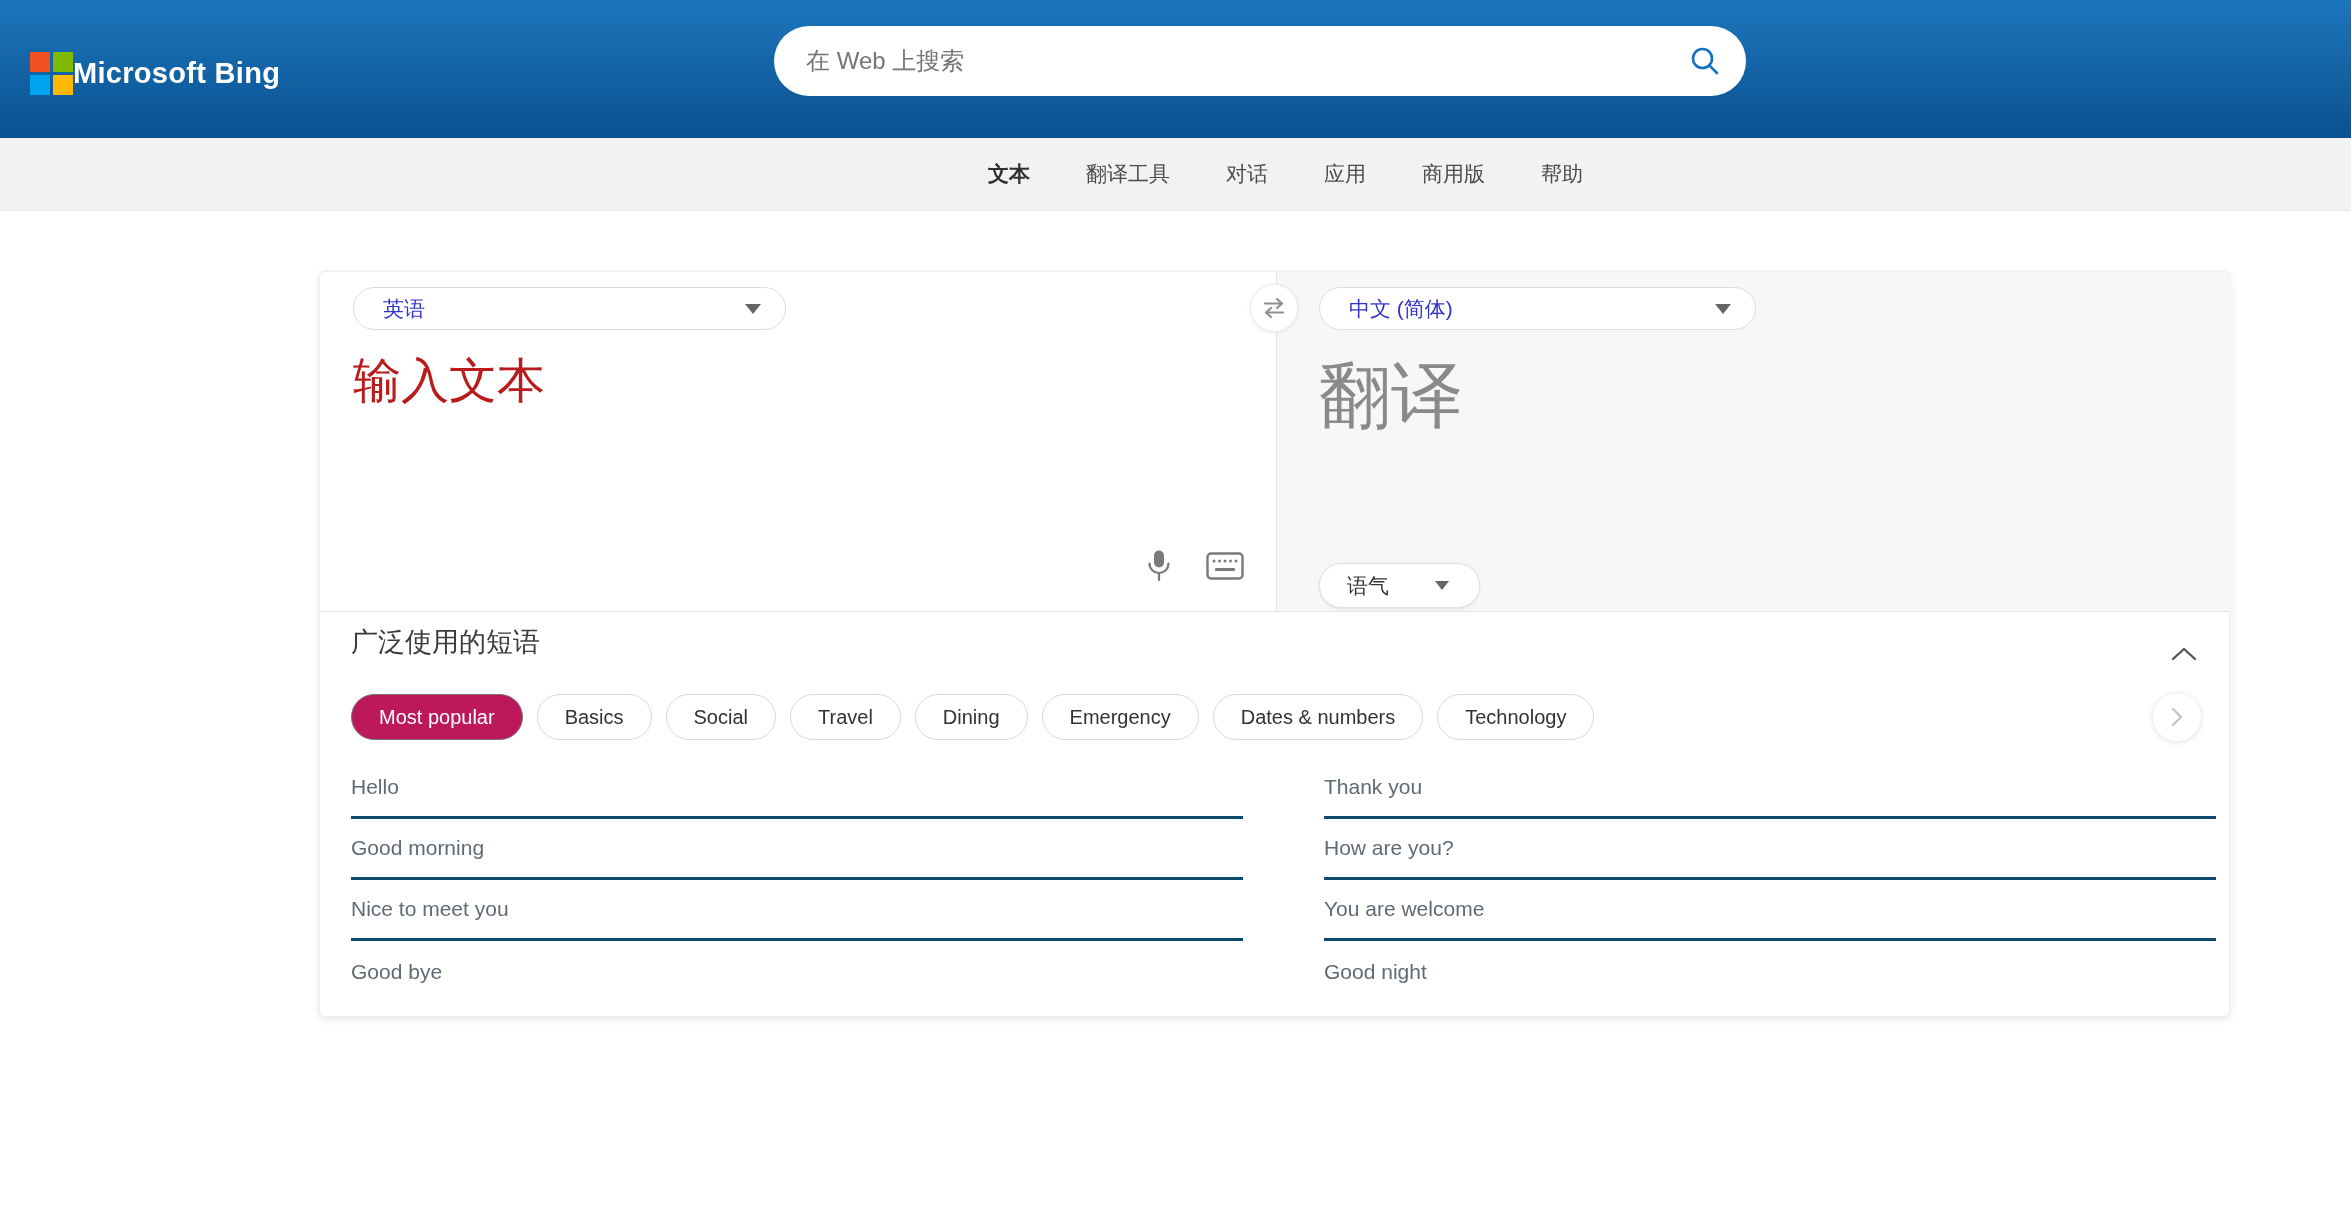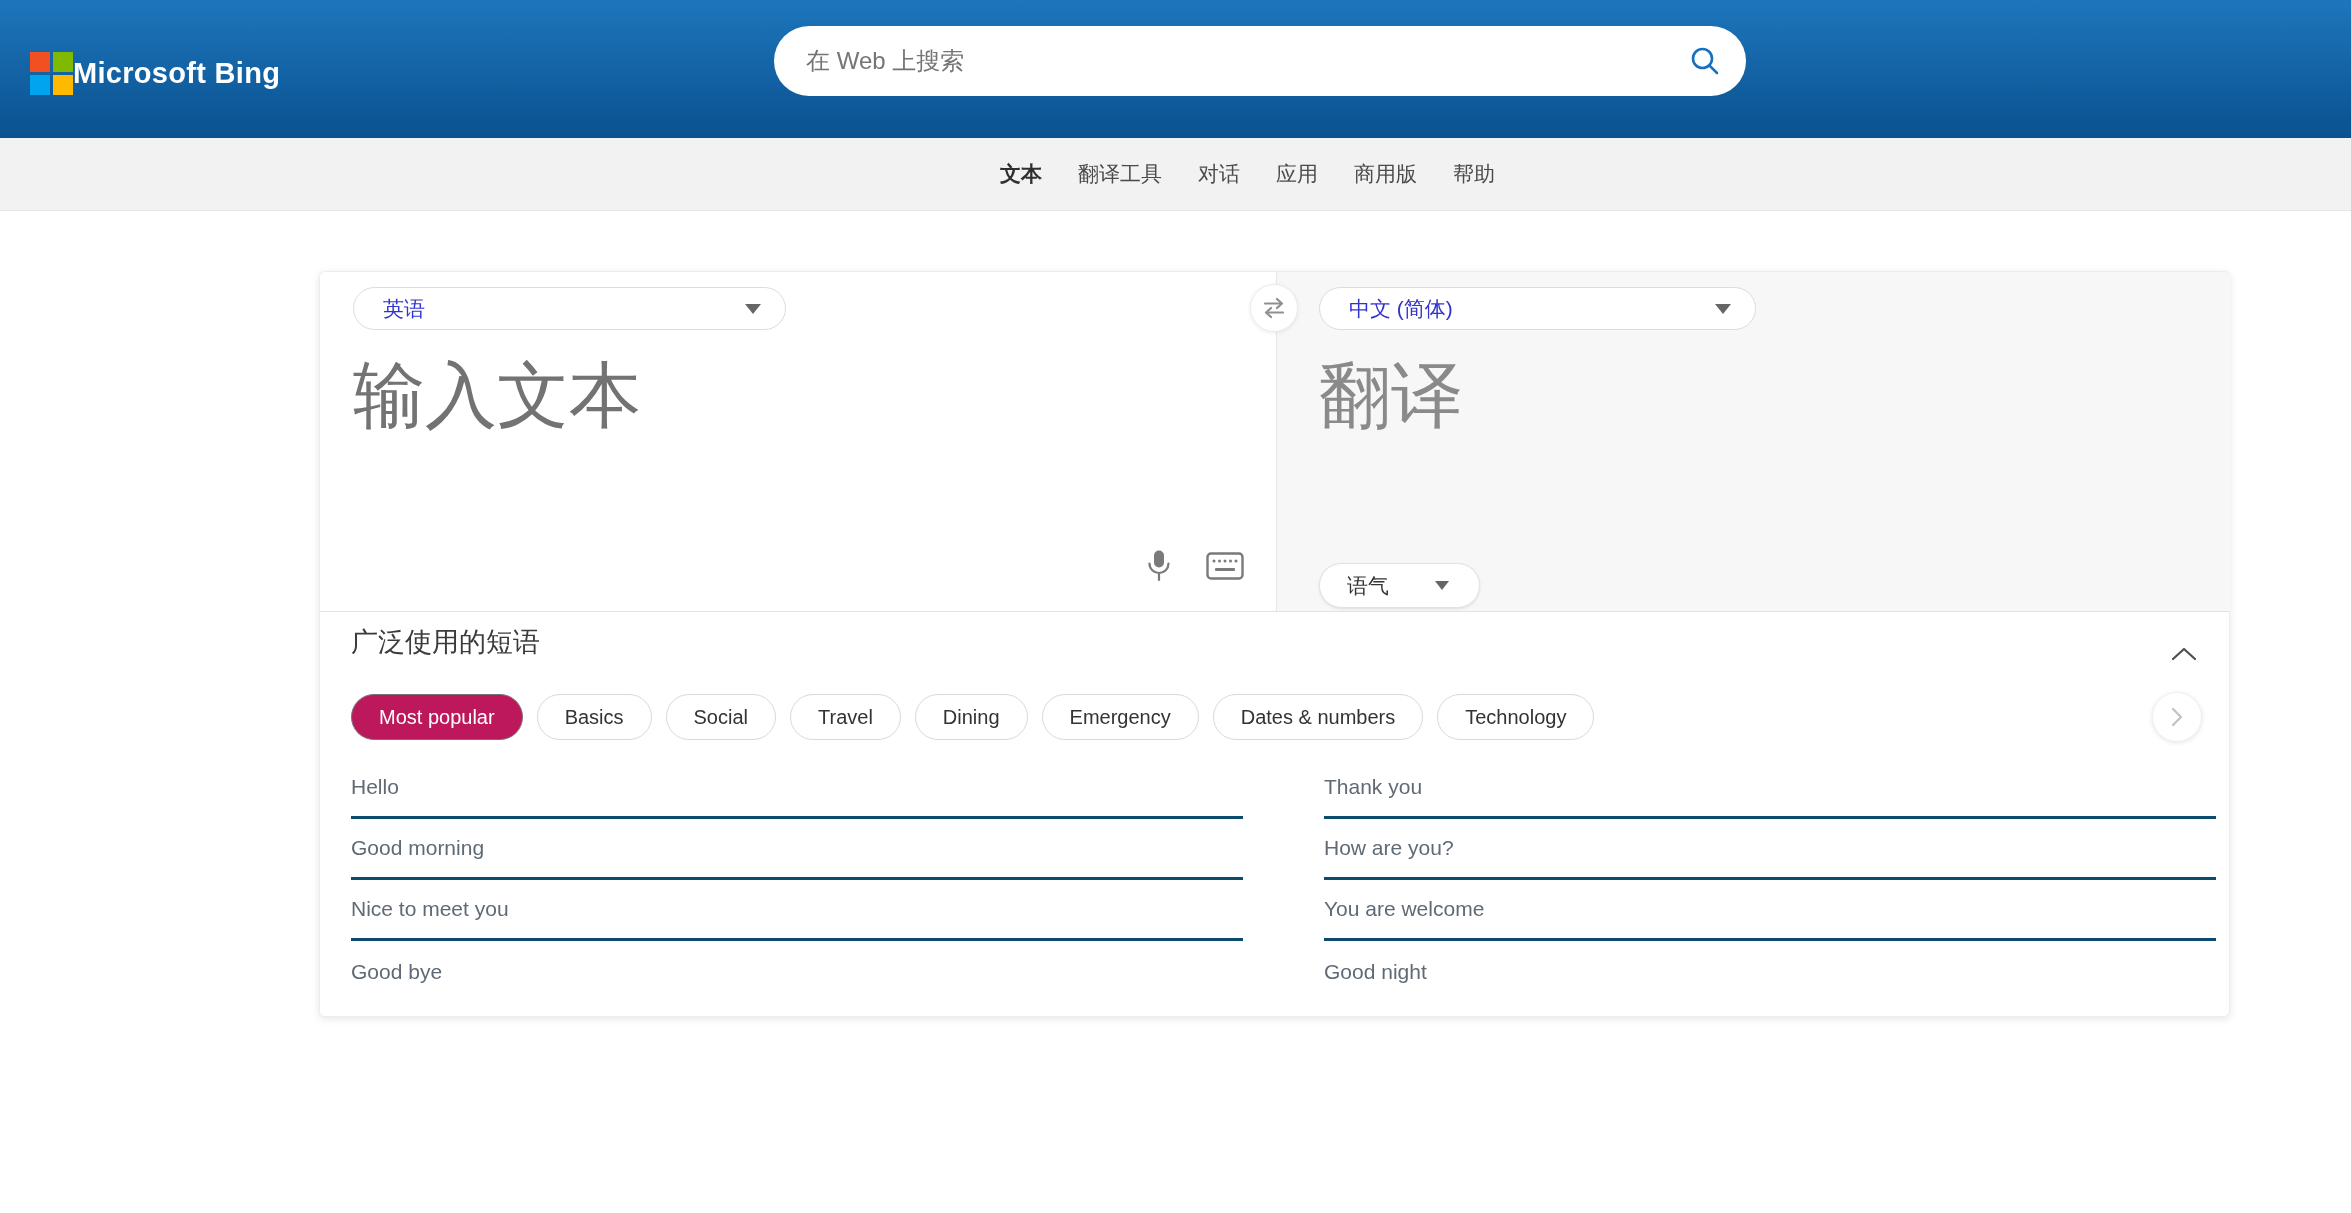--- a/index.html
+++ b/index.html
@@ -19,21 +19,21 @@
   .search-pill { position:absolute; left:774px; top:26px; width:972px; height:70px;
     background:#fff; border-radius:35px; display:flex; align-items:center; padding:0 24px 0 32px; }
   .search-input { flex:1; border:none; outline:none; background:transparent; font-size:24px; color:#333;
     font-family:inherit; }
   .search-input::placeholder { color:#757575; }
   .icon-btn { background:none; border:none; cursor:pointer; display:flex; align-items:center; justify-content:center; }
 
   
   .nav { position:absolute; left:0; top:138px; width:2351px; height:73px; background:#f2f2f2;
     border-bottom:1px solid #e7e7e7; }
-  .nav-tabs { position:absolute; left:988px; top:0; height:72px; display:flex; align-items:center; gap:36px;margin-left:12px; }
+  .nav-tabs { position:absolute; left:988px; top:0; height:72px; display:flex; align-items:center; gap:56px; }
   .nav-tab { font-size:21px; color:#4b4b4b; cursor:pointer; white-space:nowrap; }
   .nav-tab.active { font-weight:bold; color:#2f2f2f; }
 
   
   .card { position:absolute; left:319px; top:271px; width:1911px; height:746px; background:#fff;
     border:1px solid #ededed; border-radius:6px; box-shadow:0 2px 8px rgba(0,0,0,.10); }
   .target-bg { position:absolute; left:956px; top:0; width:954px; height:339px; background:#f7f7f7;
     border-left:1px solid #e6e6e6; border-top-right-radius:6px; }
   .divider-h { position:absolute; left:0; top:339px; width:1909px; height:1px; background:#e3e3e3; }
 
@@ -45,21 +45,21 @@
   .lang-label { font-size:21px; color:#3232cd; }
   .caret { width:0; height:0; border-left:8px solid transparent; border-right:8px solid transparent;
     border-top:10px solid #666; }
   .caret.small { border-left-width:7px; border-right-width:7px; border-top-width:9px; }
 
   .swap-btn { position:absolute; left:930px; top:12px; width:48px; height:48px; border-radius:50%;
     background:#fff; border:1px solid #ececec; box-shadow:0 1px 4px rgba(0,0,0,.08);
     display:flex; align-items:center; justify-content:center; cursor:pointer; z-index:2; }
 
   .source-area { position:absolute; left:0; top:60px; width:955px; height:278px; cursor:text; }
-  .placeholder-big { position:absolute; top:20px; font-size:72px; color:#737373; line-height:1.2; white-space:nowrap; }
+  .placeholder-big { position:absolute; top:20px; font-size:48px; color:#b91c1c; line-height:1.2; white-space:nowrap; }
   .source-area .placeholder-big { left:33px; }
   .target-placeholder { position:absolute; left:999px; top:80px; font-size:72px; color:#8a8a8a; line-height:1.2; }
 
   .mic-btn { position:absolute; left:817px; top:272px; width:44px; height:44px; }
   .kbd-btn { position:absolute; left:883px; top:272px; width:44px; height:44px; }
 
   .tone-pill { position:absolute; left:999px; top:275px; width:161px; height:45px; background:#fff;
     border:1px solid #e2e2e2; border-radius:23px; box-shadow:0 1px 3px rgba(0,0,0,.10);
     display:flex; align-items:center; justify-content:space-between; padding:0 30px 0 27px; cursor:pointer;margin-top:16px; }
   .tone-label { font-size:21px; color:#333; }

